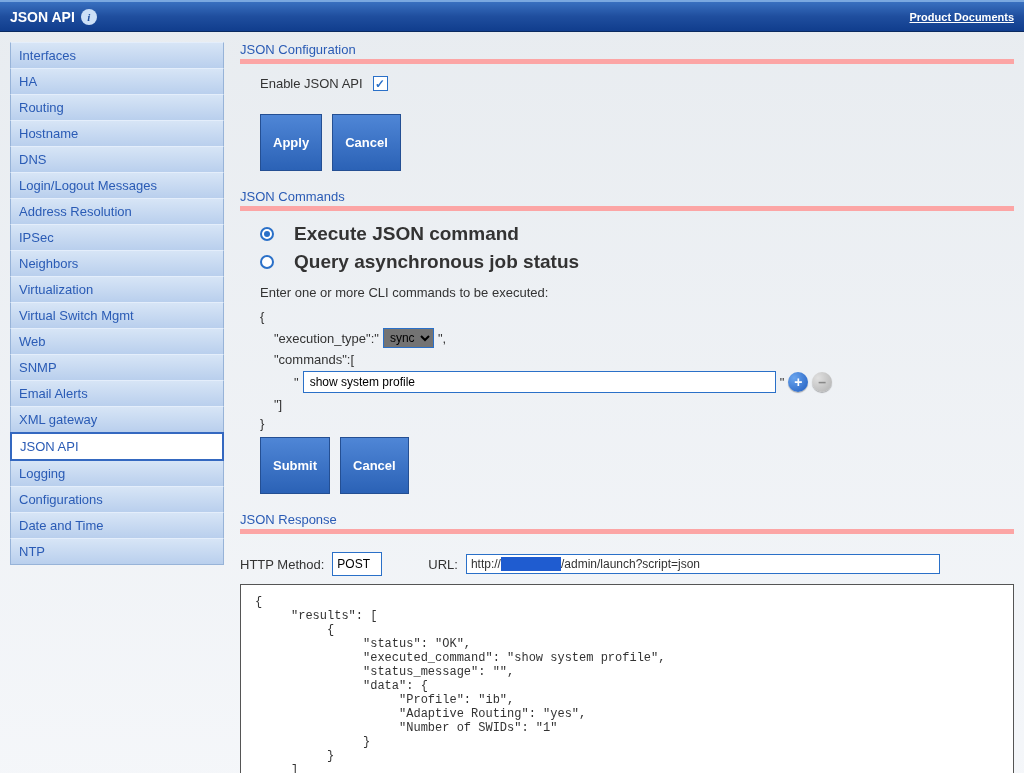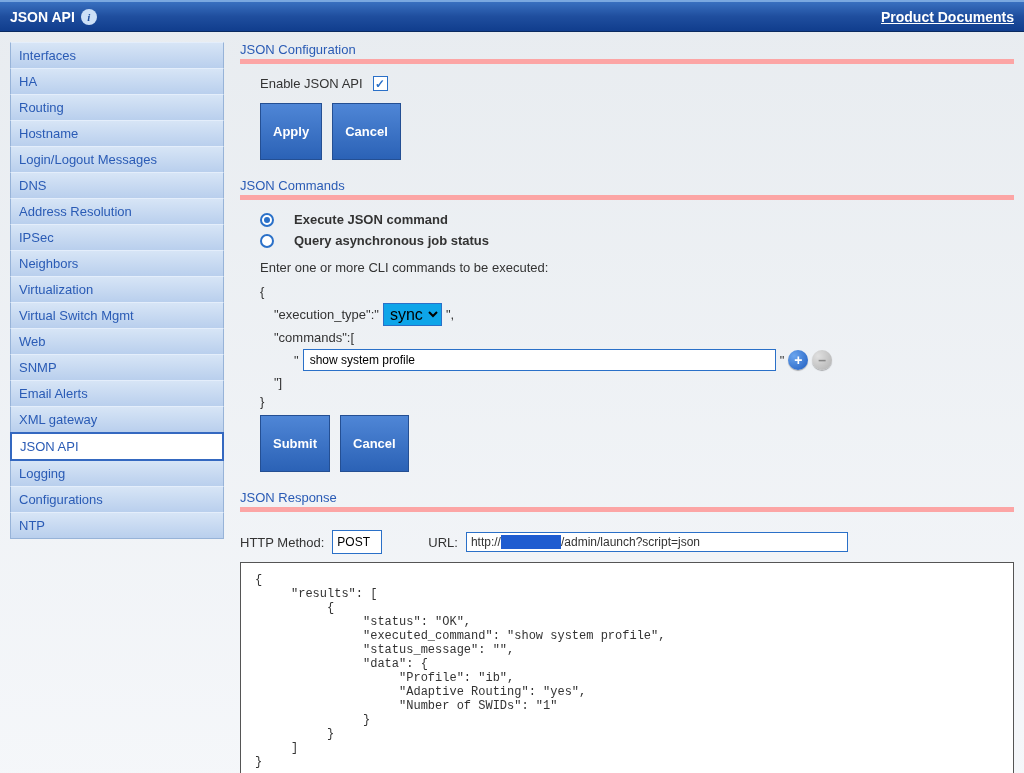--- a/index.html
+++ b/index.html
@@ -38,21 +38,21 @@
     font-weight: bold;
     font-size: 11px;
     align-items: center;
     justify-content: center;
     font-family: Georgia, serif;
     font-style: italic;
   }
   .topbar-right a {
     color: #fff;
     font-weight: bold;
-    font-size: 14px;
+    font-size: 11px;
   }
   .container {
     display: flex;
     padding: 10px;
     gap: 16px;
   }
   .sidebar {
     width: 214px;
     flex-shrink: 0;
   }
@@ -79,21 +79,21 @@
   }
   .section-head {
     color: #2a5bb5;
     font-weight: normal;
     font-size: 13px;
     border-bottom: 5px solid #fca5a5;
     padding-bottom: 2px;
     margin-bottom: 8px;
   }
   .section-body { padding: 4px 0 18px 20px; }
-  .row { display: flex; align-items: center; gap: 10px; margin-bottom: 12px; }
+  .row { display: flex; align-items: center; gap: 10px; margin-bottom: 23px; }
   .chk {
     width: 15px; height: 15px;
     border: 1px solid #2a70c8;
     display: inline-flex;
     align-items: center;
     justify-content: center;
     background: #fff;
   }
   .chk.checked::after {
     content: "✓";
@@ -115,27 +115,27 @@
   .radio {
     width: 14px; height: 14px; border-radius: 50%;
     border: 2px solid #2a70c8;
     display: inline-flex; align-items:center; justify-content:center;
     background:#fff;
   }
   .radio.checked::after {
     content:""; width:6px; height:6px; border-radius:50%; background:#2a70c8;
   }
   .radio-row { display:flex; align-items:center; gap:20px; margin-bottom:6px; }
-  .radio-label { font-weight:bold; font-size:13px;text-align:right; }
+  .radio-label { font-weight:bold; font-size:19px;text-align:right; }
   .cmd-block { margin-top:12px; font-size:13px; }
   .cmd-indent { padding-left:14px; }
   .cmd-indent2 { padding-left:34px; }
   .cmd-line { margin:4px 0; display:flex; align-items:center; gap:4px; flex-wrap:wrap; }
   .sel {
-    border:1px solid #2a70c8; background:#0ea5e9; font-size:16px;
+    border:1px solid #2a70c8; background:#737373; font-size:12px;
     padding:1px 2px;
   }
   .cmd-input {
     border:1px solid #2a70c8; background:#fff; font-size:12px;
     padding:3px 6px; width:473px;
   }
   .circle-btn {
     width:20px; height:20px; border-radius:50%;
     display:inline-flex; align-items:center; justify-content:center;
     font-weight:bold; font-size:14px; cursor:pointer; color:#fff;
@@ -143,21 +143,21 @@
   }
   .circle-add { background: radial-gradient(circle at 30% 30%, #6aa5ee, #1f5cbf); }
   .circle-remove { background: radial-gradient(circle at 30% 30%, #e0e0e0, #b0b0b0); color:#888; }
   .resp-labels { display:flex; align-items:center; gap:8px; margin:6px 0 8px 0; font-size:13px;}
   .small-input {
     border:1px solid #2a70c8; background:#fff; font-size:12px;
     padding:4px 4px; width:50px;
   }
   .url-input {
     border:1px solid #2a70c8; background:#fff; font-size:12px;
-    padding:2px 4px; width:382px; display:inline-flex; align-items:center;
+    padding:2px 4px; width:474px; display:inline-flex; align-items:center;
     white-space:nowrap; overflow:hidden;
   }
   .url-mask {
     display:inline-block; background:#1f5cd0; width:60px; height:14px;
     vertical-align:middle;
   }
   .resp-box {
     border:1px solid #555;
     background:#fff;
     padding:10px 14px;
@@ -181,34 +181,35 @@
     <a href="#">Product Documents</a>
   </div>
 </div>
 
 <div class="container">
   <div class="sidebar" id="sidebar">
       <div class="side-item">Interfaces</div>
       <div class="side-item">HA</div>
       <div class="side-item">Routing</div>
       <div class="side-item">Hostname</div>
+      <div class="side-item">DNS</div>
       <div class="side-item">Login/Logout Messages</div>
-      <div class="side-item">DNS</div>
       <div class="side-item">Address Resolution</div>
       <div class="side-item">IPSec</div>
       <div class="side-item">Neighbors</div>
       <div class="side-item">Virtualization</div>
       <div class="side-item">Virtual Switch Mgmt</div>
       <div class="side-item">Web</div>
       <div class="side-item">SNMP</div>
       <div class="side-item">Email Alerts</div>
       <div class="side-item">XML gateway</div>
       <div class="side-item selected">JSON API</div>
       <div class="side-item">Logging</div>
       <div class="side-item">Configurations</div>
+      <div class="side-item">Date and Time</div>
       <div class="side-item">NTP</div>
     </div>
 
   <div class="main">
 
     <div class="section-head">JSON Configuration</div>
     <div class="section-body">
       <div class="row">
         <span style="font-size:13px;">Enable JSON API</span>
         <span class="chk checked"></span>

